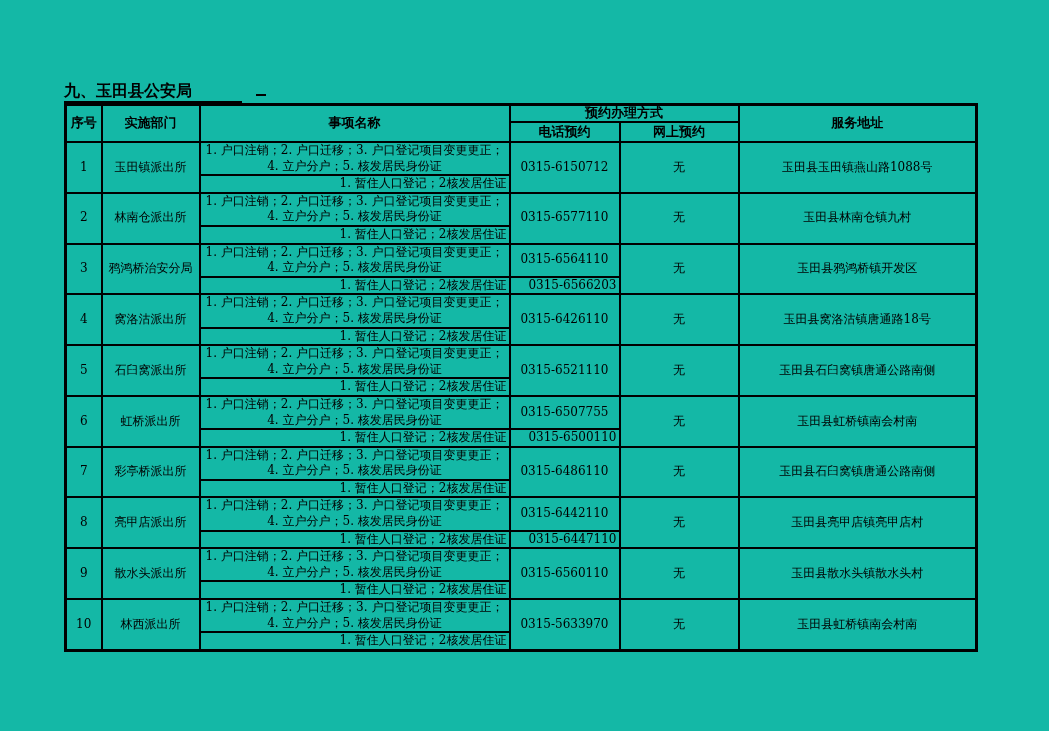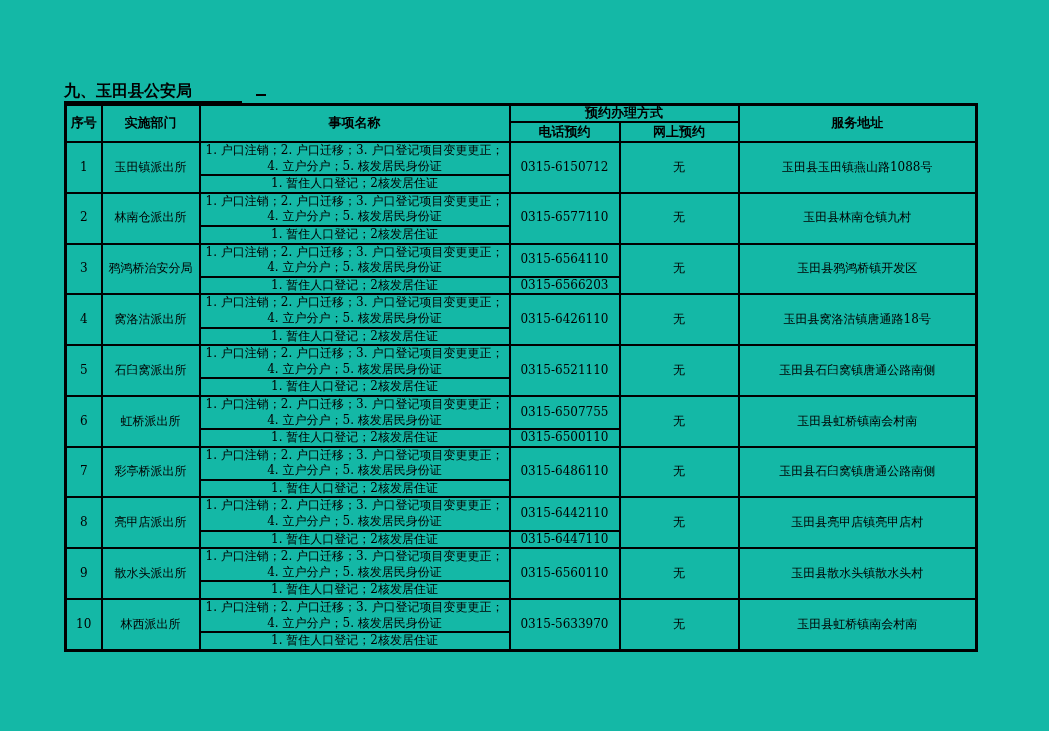--- a/index.html
+++ b/index.html
@@ -47,21 +47,21 @@
     font-family: "Liberation Sans", sans-serif;
     font-weight: bold;
     font-size: 13px;
     line-height: 1.1;
   }
   thead tr.h1 th { height: 15px; }
   thead tr.h2 th { height: 18px; }
   table.svc td { font-size: 12px; line-height: 1.3; }
   td.items { font-size: 11px; line-height: 15px; padding: 0 1px; margin-top: 28px; }
   tr.sub-a td { height: 30px; }
-  tr.sub-b td { height: 15px; }
+  tr.sub-b td { height: 15px; text-align: right; }
 </style>
 </head>
 <body>
 
 <div class="page">
 
   <div class="title-wrap">
     <span class="doc-title">九、玉田县公安局</span><span class="underline-tick"></span>
   </div>
 

